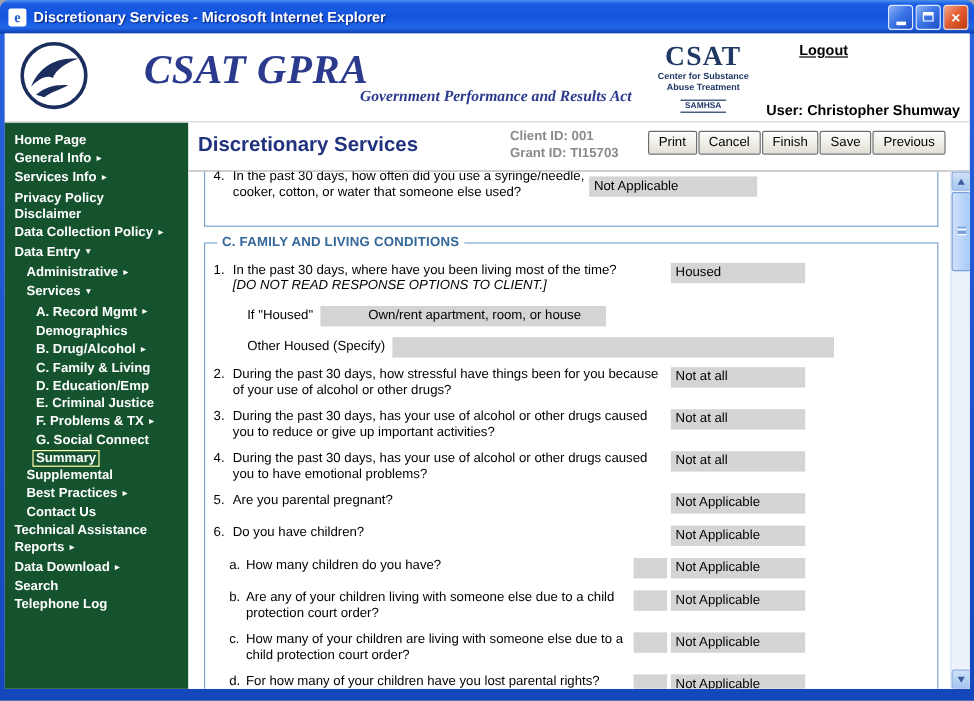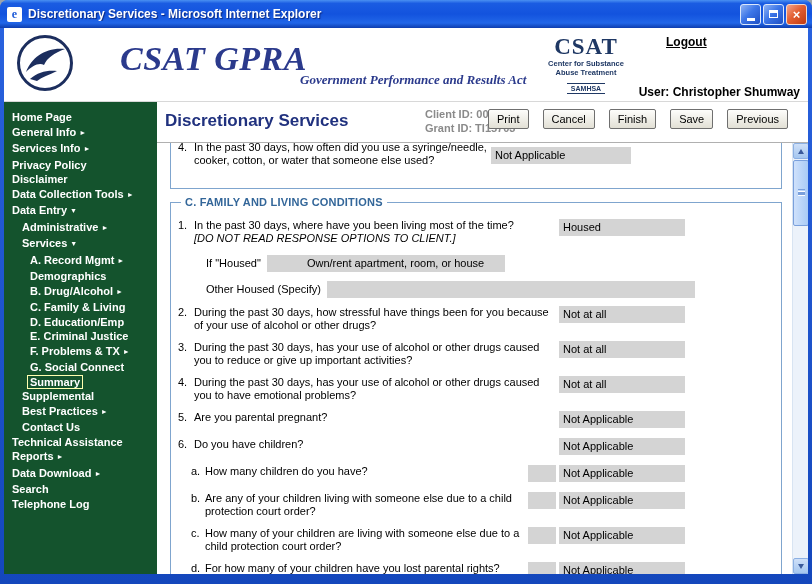--- a/index.html
+++ b/index.html
@@ -55,42 +55,42 @@
   .nav-label { display:inline-block; }
   .nav-label.selected { border:1px solid #ffffb0; padding:0 2px; margin:-1px 0 -1px -3px; }
   .nav-arrow { font-size:7px; margin-left:3px; position:relative; top:-1px; }
 
   
   .main { flex:1; min-width:0; display:flex; flex-direction:column; background:#fff; }
   .main-header { height:40px; flex:none; position:relative; }
   .page-title { position:absolute; left:8px; top:9px; font-size:17px; font-weight:bold; color:#20317e; }
   .ids { position:absolute; left:268px; top:5px; display:flex; flex-direction:column; }
   .ids span { color:#8a8a8a; font-size:11px; font-weight:bold; line-height:14px; }
-  .btn-row { position:absolute; right:20px; top:7px; display:flex; gap:14px; }
+  .btn-row { position:absolute; right:20px; top:7px; display:flex; gap:1px; }
   .xp-btn { font-family:"Liberation Sans",sans-serif; font-size:11px; padding:3px 8px;
     background:linear-gradient(180deg,#fdfdfb,#e2e0d5); border:1px solid #6f6f6f; border-radius:2px; cursor:pointer; }
 
   
   .scroll-area { flex:1; position:relative; overflow:hidden; border-top:1px solid #b0b0b0; }
   .form-content { position:absolute; left:0; top:0; right:16px; bottom:0; padding-left:13px; overflow:hidden; }
   .fieldset { position:relative; width:612px; border:1px solid #7fa5ce; }
   .fieldset.partial { border-top:none; margin-top:-4px; padding:2px 7px 12px 7px; }
   .fieldset.sec-c { margin-top:13px; padding:16px 7px 40px 7px; }
   .legend { position:absolute; top:-7px; left:10px; background:#fff; padding:0 4px;
     color:#336699; font-weight:bold; font-size:11px; letter-spacing:.2px; }
 
   .row { position:relative; font-size:11px; margin-bottom:9px; min-height:18px; }
   .row.q, .row.qtop, .row.sub { display:flex; }
   .qnum { flex:none; width:16px; }
   .qbody { width:356px; }
   .qtext, .qnote { line-height:13px; }
   .qnote { font-style:italic; }
   .ansbox, .smallbox, .ibox { background:#d4d4d4; height:17px; font-size:11px; line-height:15px;
     padding:1px 4px; overflow:hidden; white-space:nowrap; }
-  .ansbox { position:absolute; left:381px; top:0; width:126px; }
+  .ansbox { position:absolute; left:381px; top:0; width:112px; }
   .smallbox { position:absolute; left:350px; top:0; width:28px; padding:1px 2px; }
   .row.qtop .qbody { width:300px; }
   .row.qtop .ansbox { left:313px; top:6px; width:140px; }
   .row.sub { padding-left:13px; }
   .row.sub .qnum { width:14px; }
   .row.sub .qbody { width:332px; }
   .row.inline { padding-left:28px; display:flex; align-items:center; margin-bottom:8px; }
   .ilabel { margin-right:6px; white-space:nowrap; }
   .ibox { display:inline-block; }
 
@@ -151,21 +151,21 @@
     </div>
 
     <div class="content-row">
 
       <div class="sidebar">
           <div class="nav-item lvl0"><span class="nav-label">Home Page</span></div>
           <div class="nav-item lvl0"><span class="nav-label">General Info</span><span class="nav-arrow">►</span></div>
           <div class="nav-item lvl0"><span class="nav-label">Services Info</span><span class="nav-arrow">►</span></div>
           <div class="nav-item lvl0"><span class="nav-label">Privacy Policy</span></div>
           <div class="nav-item lvl0"><span class="nav-label">Disclaimer</span></div>
-          <div class="nav-item lvl0"><span class="nav-label">Data Collection Tools</span><span class="nav-arrow">►</span></div>
+          <div class="nav-item lvl0"><span class="nav-label">Data Collection Policy</span><span class="nav-arrow">►</span></div>
           <div class="nav-item lvl0"><span class="nav-label">Data Entry</span><span class="nav-arrow">▼</span></div>
           <div class="nav-item lvl1"><span class="nav-label">Administrative</span><span class="nav-arrow">►</span></div>
           <div class="nav-item lvl1"><span class="nav-label">Services</span><span class="nav-arrow">▼</span></div>
           <div class="nav-item lvl2"><span class="nav-label">A. Record Mgmt</span><span class="nav-arrow">►</span></div>
           <div class="nav-item lvl2"><span class="nav-label">Demographics</span></div>
           <div class="nav-item lvl2"><span class="nav-label">B. Drug/Alcohol</span><span class="nav-arrow">►</span></div>
           <div class="nav-item lvl2"><span class="nav-label">C. Family &amp; Living</span></div>
           <div class="nav-item lvl2"><span class="nav-label">D. Education/Emp</span></div>
           <div class="nav-item lvl2"><span class="nav-label">E. Criminal Justice</span></div>
           <div class="nav-item lvl2"><span class="nav-label">F. Problems &amp; TX</span><span class="nav-arrow">►</span></div>

